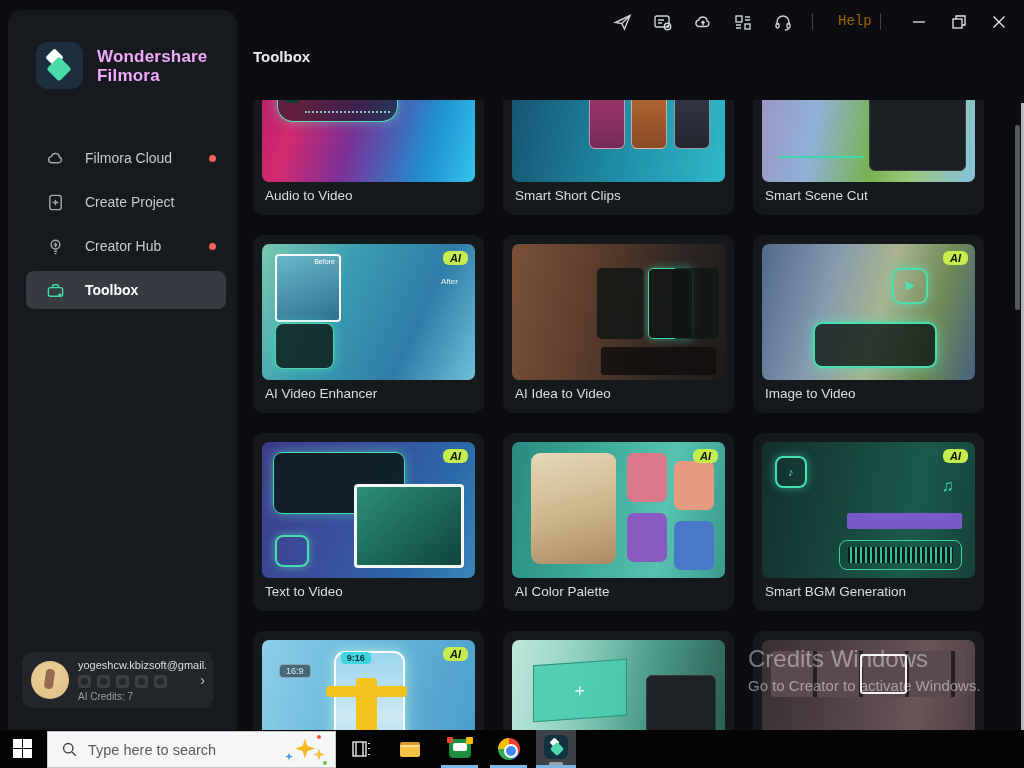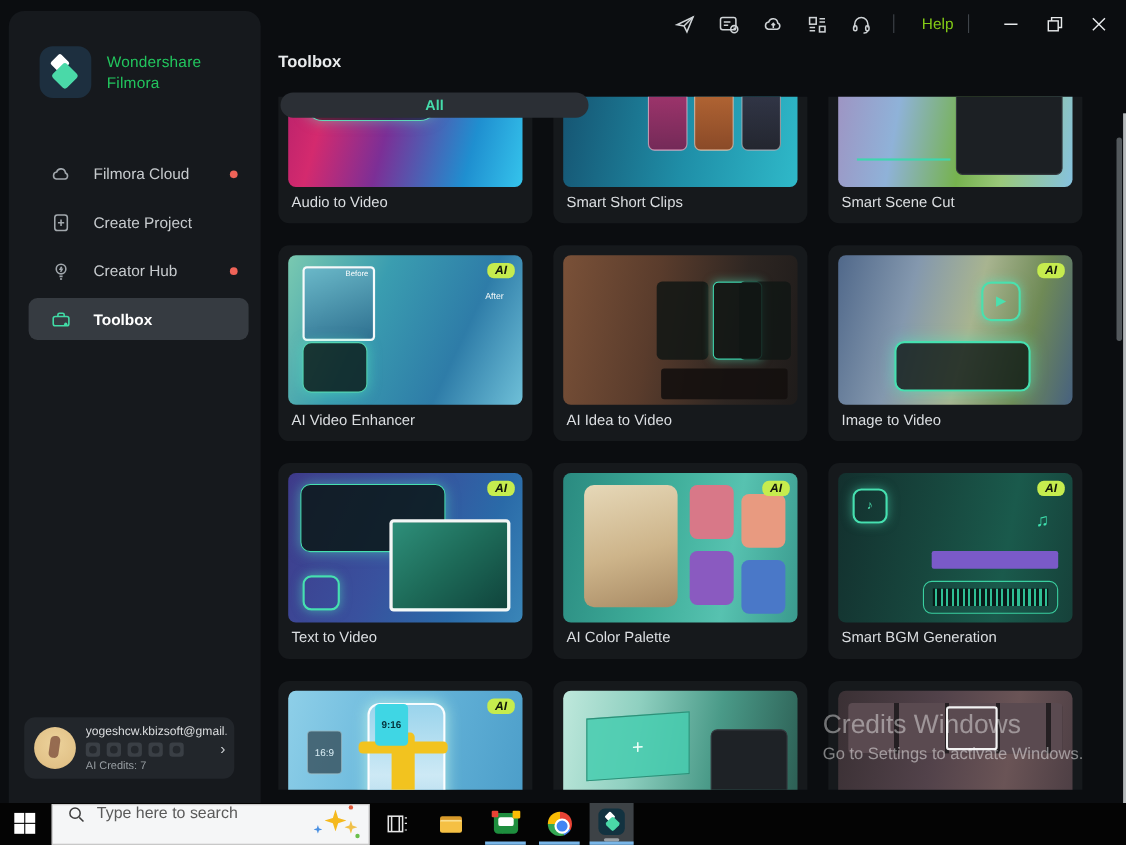--- a/index.html
+++ b/index.html
@@ -7,32 +7,32 @@
     font-family:"Liberation Sans","DejaVu Sans",sans-serif; }
   .stage { position:absolute; left:0; top:0; width:1024px; height:768px; }
 
   
   .app-window { position:absolute; left:0; top:0; width:1024px; height:730px; background:#0b0d10; }
 
   
   .tb-icon { position:absolute; top:12px; width:20px; height:20px; color:#cfd3d6; }
   .tb-icon svg { width:20px; height:20px; }
   .tb-sep { position:absolute; top:13px; width:1px; height:17px; background:#3f444a; }
-  .help-label { position:absolute; top:13px; left:838px; color:#84cc16; font-size:14px; }
+  .help-label { position:absolute; top:13px; left:838px; color:#a16207; font-size:14px;font-family:Liberation Mono, monospace; }
   .win-btn { position:absolute; top:11px; width:22px; height:22px; color:#e8eaec; }
   .win-btn svg { width:22px; height:22px; }
 
   
   .sidebar { position:absolute; left:8px; top:10px; width:229px; height:720px;
     background:#16191d; border-radius:14px 14px 0 0; }
   .brand { position:absolute; left:28px; top:32px; display:flex; align-items:center; gap:14px; }
   .brand-mark { width:47px; height:47px; border-radius:12px; background:#1d2f3f; position:relative; overflow:hidden; }
   .brand-mark .dia1 { position:absolute; left:12px; top:9px; width:13px; height:13px; background:#fff; transform:rotate(45deg); border-radius:2px; }
   .brand-mark .dia2 { position:absolute; left:14px; top:18px; width:18px; height:18px; background:#4ad9a8; transform:rotate(45deg); border-radius:3px; }
-  .brand-text { color:#22c55e; font-size:14px; font-weight:400; line-height:19px; letter-spacing:.2px; }
+  .brand-text { color:#f0abfc; font-size:17px; font-weight:700; line-height:19px; letter-spacing:.2px; }
   .nav { position:absolute; left:18px; top:129px; width:200px; }
   .nav-item { position:relative; height:38px; margin-bottom:6px; border-radius:8px;
     display:flex; align-items:center; gap:20px; padding-left:20px; color:#c7cbce; font-size:14px; }
   .nav-item svg { width:19px; height:19px; color:#a2a8ad; flex:0 0 auto; }
   .nav-item.active { background:#363b41; color:#fff; font-weight:700; }
   .nav-item.active svg { color:#41dca6; }
   .red-dot { position:absolute; right:10px; top:16px; width:7px; height:7px; border-radius:50%; background:#ef6358; }
 
   .account { position:absolute; left:14px; bottom:22px; width:191px; height:56px;
     background:#22262b; border-radius:10px; }
@@ -48,21 +48,21 @@
   .acct-chevron { position:absolute; right:8px; top:20px; color:#c8ccd0; font-size:14px; }
   .acct-credits { position:absolute; left:56px; top:39px; color:#989ea3; font-size:10px; }
 
   
   .page-title { position:absolute; left:253px; top:48px; color:#e9ebed; font-size:15px; font-weight:700; z-index:6; }
   .filter-pill { position:absolute; left:255px; top:84px; width:280px; height:23px; z-index:6;
     background:#2b2f35; border-radius:12px; display:flex; align-items:center; justify-content:center;
     color:#45dcab; font-size:13px; font-weight:600; }
 
   
-  .cards-viewport { position:absolute; left:237px; top:88px; width:787px; height:630px; overflow:hidden; z-index:2; }
+  .cards-viewport { position:absolute; left:237px; top:100px; width:787px; height:630px; overflow:hidden; z-index:2; }
   .card { position:absolute; width:231px; height:178px; background:#16191c; border-radius:10px; }
   .r1 { top:-63px; } .r2 { top:135px; } .r3 { top:333px; } .r4 { top:531px; }
   .c1 { left:16px; } .c2 { left:266px; } .c3 { left:516px; }
   .thumb { position:absolute; left:9px; top:9px; width:213px; height:136px; border-radius:7px; overflow:hidden; }
   .card-label { position:absolute; left:12px; top:151px; color:#dbdee1; font-size:13.5px; }
   .ai-badge { position:absolute; top:7px; right:7px; background:#c6ec4e; color:#10150a;
     font-size:11px; font-style:italic; font-weight:800; padding:1px 7px; border-radius:6px; z-index:3; }
 
   
   .d { position:absolute; }
@@ -128,22 +128,22 @@
   .t9 .wavebox { left:36%; bottom:6%; width:58%; height:22%; background:rgba(6,18,16,.85); border-radius:8px;
     border:1px solid #3ad0a0; background-image:repeating-linear-gradient(90deg,#2fbf94 0 2px,transparent 2px 5px);
     background-clip:content-box; padding:6px 8px; }
   .t9 .note { right:10%; top:26%; color:#3fe0ae; font-size:16px; }
 
   .t10 { background:linear-gradient(105deg,#8ecfe8 0%,#6ab8dc 42%,#4a9cc8 100%); }
   .t10 .phone { left:34%; top:8%; width:33%; height:120%; border:2px solid rgba(255,255,255,.95); border-radius:11px;
     background:linear-gradient(#9ad4ec 0%,#cde9f5 40%,#7fbede 100%); box-shadow:0 0 14px rgba(190,245,230,.8); }
   .t10 .fig { left:44%; top:28%; width:10%; height:60%; background:#f2c31f; border-radius:4px; }
   .t10 .arm { left:30%; top:34%; width:38%; height:8%; background:#f2c31f; border-radius:4px; }
-  .chip { position:absolute; font-size:9px; padding:14px 6px; border-radius:4px; z-index:2; }
-  .chip-169 { left:8%; top:18%; background:rgba(55,80,92,.8); color:#d9edf4; border:1px solid rgba(180,215,225,.6);margin-top:12px; }
+  .chip { position:absolute; font-size:9px; padding:1px 6px; border-radius:4px; z-index:2; }
+  .chip-169 { left:8%; top:18%; background:rgba(55,80,92,.8); color:#d9edf4; border:1px solid rgba(180,215,225,.6); }
   .chip-916 { left:37%; top:9%; background:#3fd6e4; color:#06333c; font-weight:700; }
 
   .t11 { background:linear-gradient(100deg,#bfe8dc 0%,#8fd0c0 30%,#4a9a88 62%,#2a5a50 100%); }
   .t11 .board { left:10%; top:16%; width:44%; height:42%; background:rgba(70,205,175,.85); transform:skewY(-4deg);
     border:1px solid #2f8f78; color:#f2fffa; font-size:18px; text-align:center; line-height:56px; }
   .t11 .panel { right:4%; top:26%; width:33%; height:56%; background:#1e2226; border-radius:6px; border:1px solid #34393e; }
 
   .t12 { background:linear-gradient(100deg,#3a3034 0%,#52424a 40%,#6a5456 70%,#4a3c42 100%); }
   .t12 .strip { left:4%; top:8%; width:92%; height:34%; background:rgba(14,12,14,.85); border-radius:4px;
     background-image:repeating-linear-gradient(90deg,#5a4a50 0 42px,#241f22 42px 46px); }
@@ -157,21 +157,21 @@
   
   .scroll-thumb { position:absolute; left:1015px; top:125px; width:5px; height:185px; background:#53585c; border-radius:3px; z-index:9; }
   .edge-strip  { position:absolute; left:1021px; top:103px; width:3px; height:627px; background:#b5b9bb; z-index:9; }
 
   
   .taskbar { position:absolute; left:0; top:730px; width:1024px; height:38px; background:#040404; z-index:10; }
   .start { position:absolute; left:13px; top:9px; width:20px; height:20px; }
   .start i { position:absolute; width:9px; height:9px; background:#fff; }
   .start .q1{left:0;top:0;} .start .q2{left:10px;top:0;} .start .q3{left:0;top:10px;} .start .q4{left:10px;top:10px;}
   .searchbox { position:absolute; left:47px; top:1px; width:289px; height:37px; background:#f5f6f7;
-    border:1px solid #c8c8c8; display:flex; align-items:flex-start; }
+    border:1px solid #c8c8c8; display:flex; align-items:center; }
   .searchbox svg.mag { width:17px; height:17px; margin:0 10px 0 13px; color:#3c3c3c; }
   .search-text { color:#5a5a5a; font-size:14.5px; flex:1; }
   .sparkles { position:relative; width:44px; height:30px; margin-right:6px; }
   .sp1 { position:absolute; left:10px; top:4px; width:20px; height:20px; background:#f5b91e;
     clip-path:polygon(50% 0,62% 38%,100% 50%,62% 62%,50% 100%,38% 62%,0 50%,38% 38%); }
   .sp2 { position:absolute; left:28px; top:14px; width:12px; height:12px; background:#f0c04a;
     clip-path:polygon(50% 0,62% 38%,100% 50%,62% 62%,50% 100%,38% 62%,0 50%,38% 38%); }
   .sp3 { position:absolute; left:0px; top:18px; width:8px; height:8px; background:#4a90e2;
     clip-path:polygon(50% 0,62% 38%,100% 50%,62% 62%,50% 100%,38% 62%,0 50%,38% 38%); }
   .spd1 { position:absolute; left:32px; top:0; width:4px; height:4px; border-radius:50%; background:#e05a3a; }
@@ -313,23 +313,20 @@
           <span class="acct-badge"></span>
           <span class="acct-badge"></span>
           <span class="acct-badge"></span>
         </div>
         <span class="acct-chevron">›</span>
         <div class="acct-credits">AI Credits: 7</div>
       </div>
     </div>
 
     <div class="page-title">Toolbox</div>
-    <div class="filter-pill">
-      <span>All</span>
-    </div>
 
     <div class="cards-viewport">
 
       <div class="card r1 c1">
         <div class="thumb t1">
           <div class="d pill"></div>
           <div class="d wave"></div>
         </div>
         <div class="card-label">Audio to Video</div>
       </div>
@@ -435,21 +432,21 @@
         <div class="thumb t12">
           <div class="d strip"></div>
             <div class="d sel"></div>
 
         </div>
       </div>
     </div>
 
     <div class="watermark">
       <div class="wm1">Credits Windows</div>
-      <div class="wm2">Go to Settings to activate Windows.</div>
+      <div class="wm2">Go to Creator to activate Windows.</div>
     </div>
 
     <div class="scroll-thumb"></div>
   </div>
 
   <div class="edge-strip"></div>
 
   <div class="taskbar">
     <div class="start">
       <i class="q1"></i>

